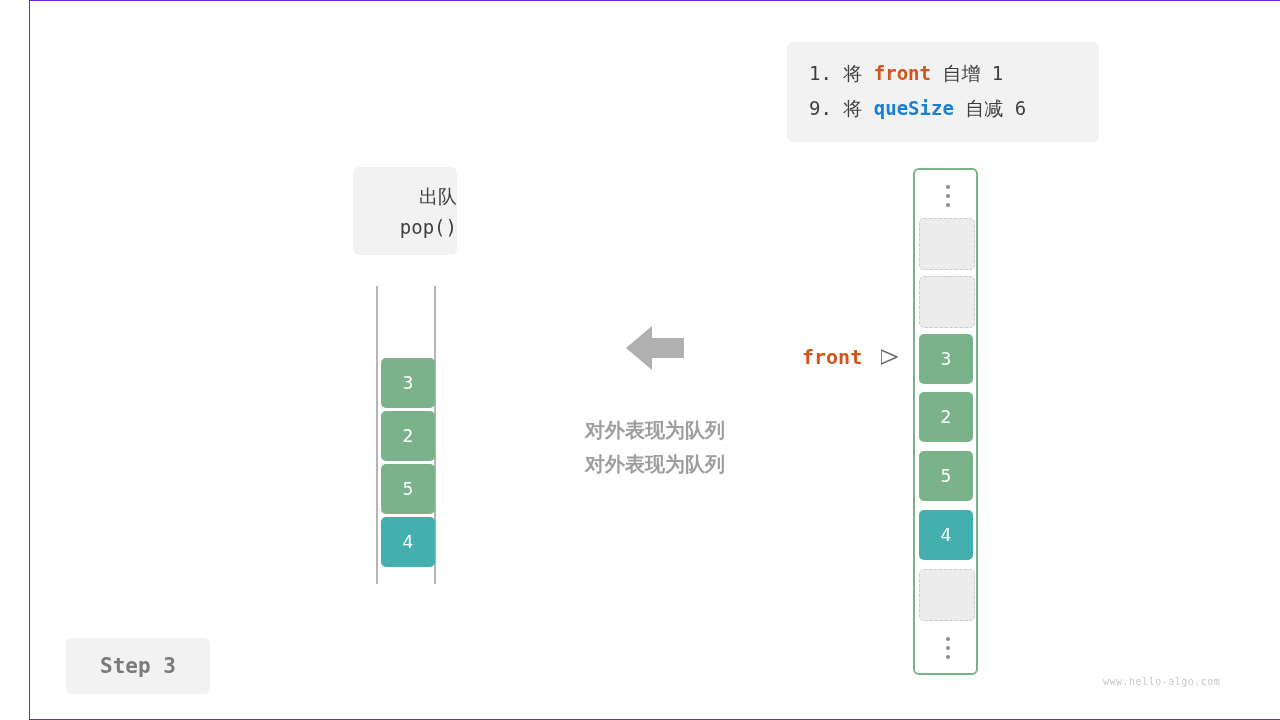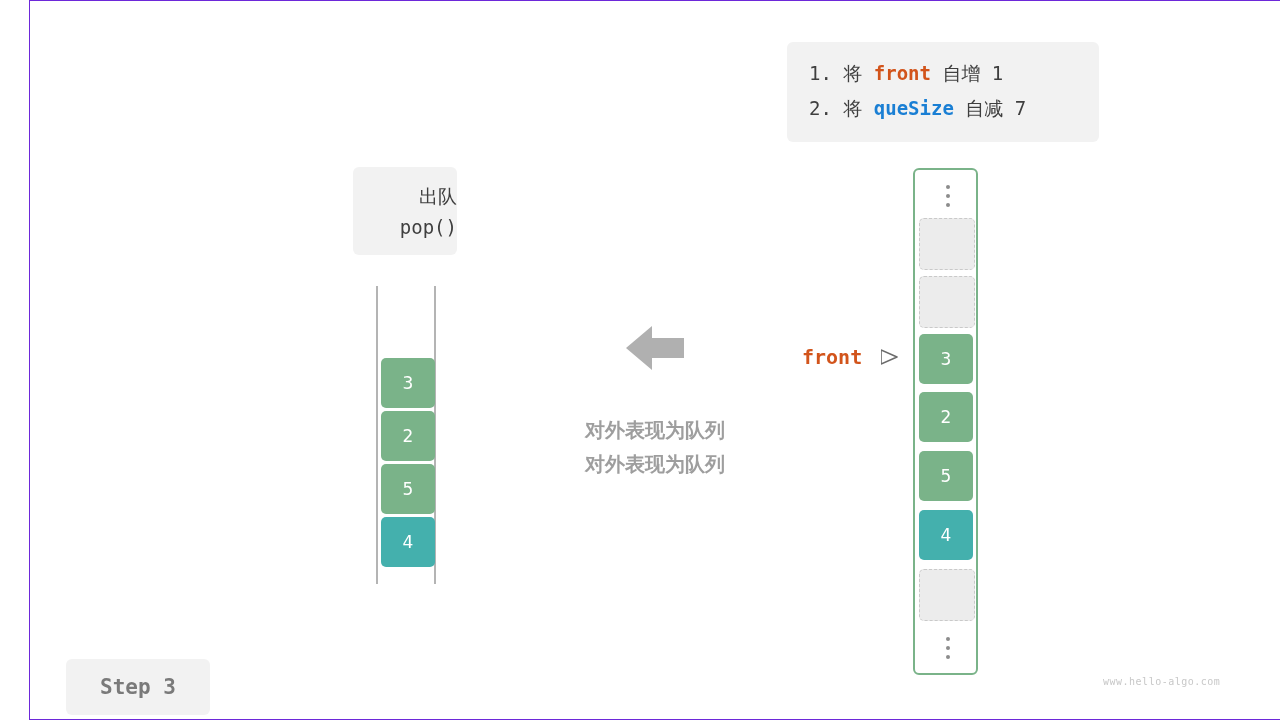--- a/index.html
+++ b/index.html
@@ -177,21 +177,21 @@
     font-size: 19px;
     line-height: 34px;
     color: #3f3f3f;
     white-space: pre;
   }
 
   
   .step-badge {
     position: absolute;
     left: 36px;
-    top: 658px;
+    top: 637px;
     width: 144px;
     height: 56px;
     background: #f2f2f2;
     border-radius: 6px;
     display: flex;
     align-items: center;
     justify-content: center;
     font-family: "DejaVu Sans Mono", monospace;
     font-size: 21px;
     font-weight: bold;
@@ -209,21 +209,21 @@
     letter-spacing: 0.5px;
   }
 </style>
 </head>
 <body>
 
 <div id="stage">
 
   <div class="callout">
     <div class="line"><span>1. 将 </span><span class="kw-front">front</span><span> 自增 1</span></div>
-    <div class="line"><span>2. 将 </span><span class="kw-size">queSize</span><span> 自减 7</span></div>
+    <div class="line"><span>9. 将 </span><span class="kw-size">queSize</span><span> 自减 6</span></div>
   </div>
 
   <div class="poplabel">
     <div>出队</div>
     <div>pop()</div>
   </div>
 
   <div class="left-list">
     <div class="cell green" style="left:3px; top:72px;">3</div>
     <div class="cell green" style="left:3px; top:125px;">2</div>

